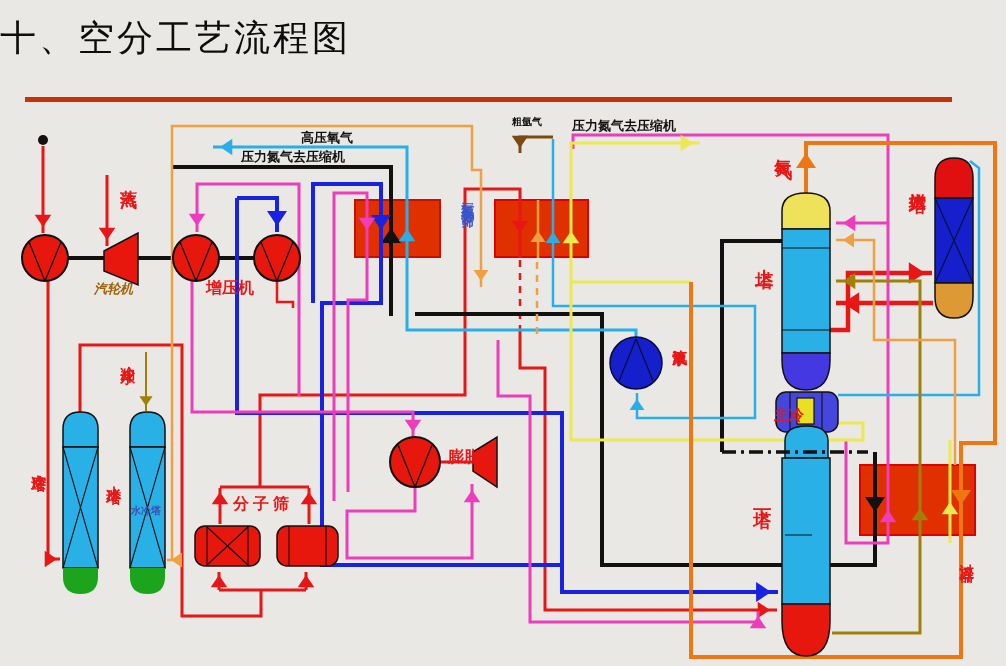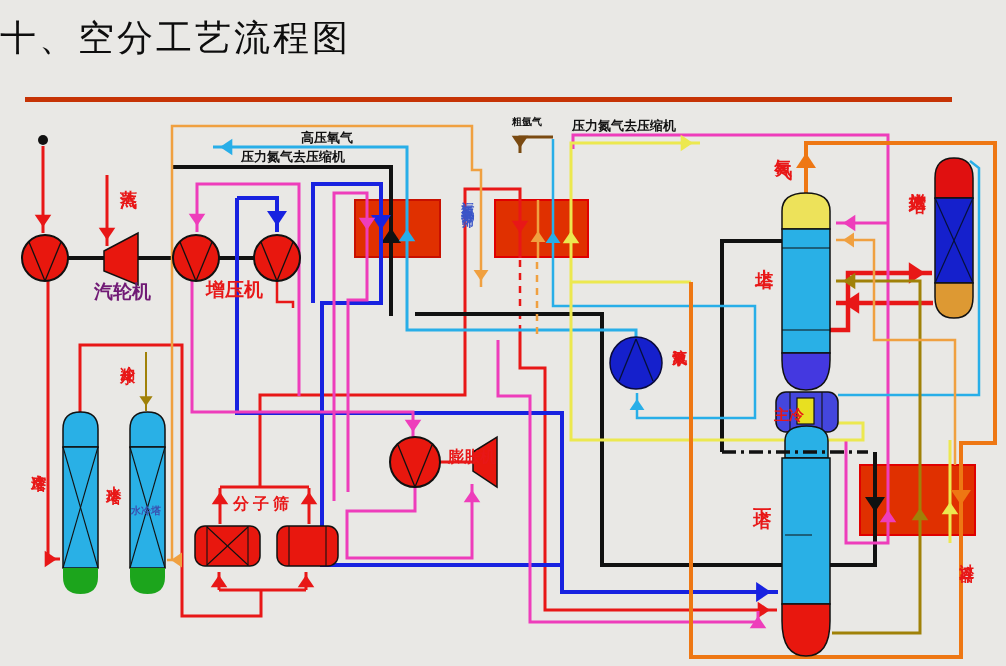--- a/index.html
+++ b/index.html
@@ -169,22 +169,22 @@
         <line x1="935" y1="198" x2="973" y2="283" stroke="#06103a" stroke-width="1.2"></line>
         <line x1="973" y1="198" x2="935" y2="283" stroke="#06103a" stroke-width="1.2"></line>
         <path d="M935,283 L973,283 L973,297 Q973,318 954,318 Q935,318 935,297 Z" fill="#dd9933" stroke="#111" stroke-width="1.5"></path>
       </g>
     <g id="g-overlay">
         <polyline points="722,452 868,452" fill="none" stroke="#111111" stroke-width="3.5" stroke-linejoin="miter" stroke-linecap="butt" stroke-dasharray="14,5,3,5"></polyline>
       </g>
   </svg>
   <div id="labels">
       <div class="lbl v" style="left: 118px; top: 176px; font-size: 17px; color: rgb(232, 23, 23);">蒸汽</div>
-      <div class="lbl" style="left: 94px; top: 281px; font-size: 19px; color: #701a75;">汽轮机</div>
-      <div class="lbl" style="left: 206px; top: 279px; font-size: 19px; color: rgb(232, 23, 23);">增压机</div>
+      <div class="lbl" style="left: 94px; top: 281px; font-size: 13px; color: #a16207; font-style: italic;">汽轮机</div>
+      <div class="lbl" style="left: 206px; top: 279px; font-size: 16px; color: rgb(232, 23, 23);">增压机</div>
       <div class="lbl" style="left: 264px; top: 130px; font-size: 13px; color: rgb(17, 17, 17); margin-left: 37px;">高压氧气</div>
       <div class="lbl" style="left: 241px; top: 149px; font-size: 13px; color: rgb(17, 17, 17);">压力氮气去压缩机</div>
       <div class="lbl" style="left: 512px; top: 116px; font-size: 10px; color: rgb(17, 17, 17);">粗氩气</div>
       <div class="lbl" style="left: 572px; top: 118px; font-size: 13px; color: rgb(17, 17, 17);">压力氮气去压缩机</div>
       <div class="lbl v" style="left: 460px; top: 192px; font-size: 13px; color: rgb(58, 85, 200);">污氮气去分子筛</div>
       <div class="lbl v" style="left: 772px; top: 145px; font-size: 18px; color: rgb(232, 23, 23);">氮气</div>
       <div class="lbl v" style="left: 907px; top: 179px; font-size: 17px; color: rgb(232, 23, 23);">增效塔</div>
       <div class="lbl v" style="left: 753px; top: 254px; font-size: 18px; color: rgb(232, 23, 23);">上塔</div>
       <div class="lbl v" style="left: 670px; top: 336px; font-size: 15px; color: rgb(232, 23, 23);">液氧泵</div>
       <div class="lbl" style="left: 732px; top: 407px; font-size: 15px; color: rgb(232, 23, 23); margin-left: 42px;">主冷</div>

